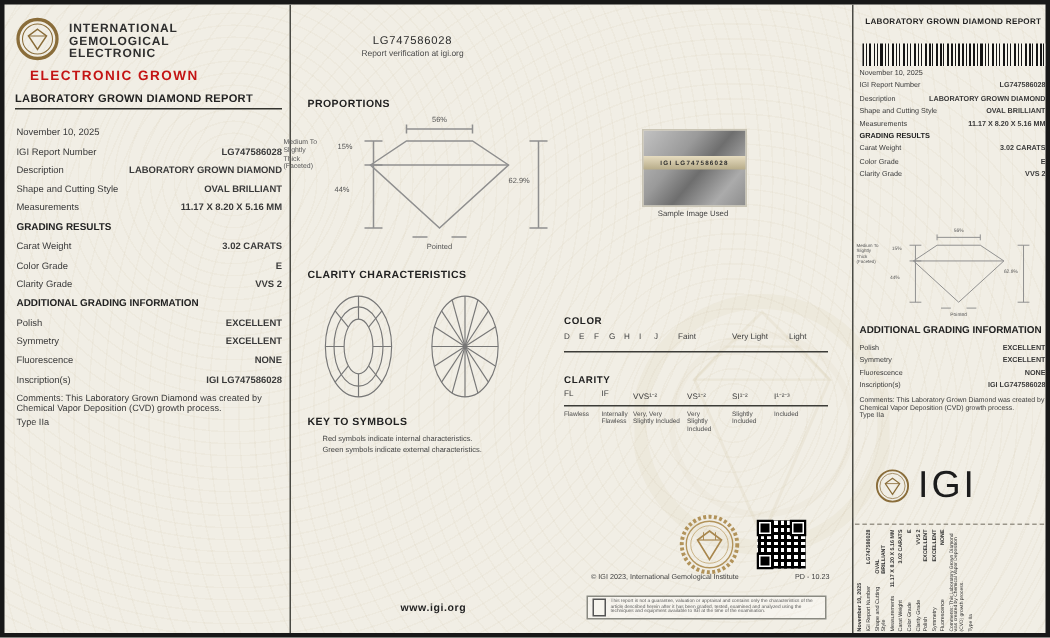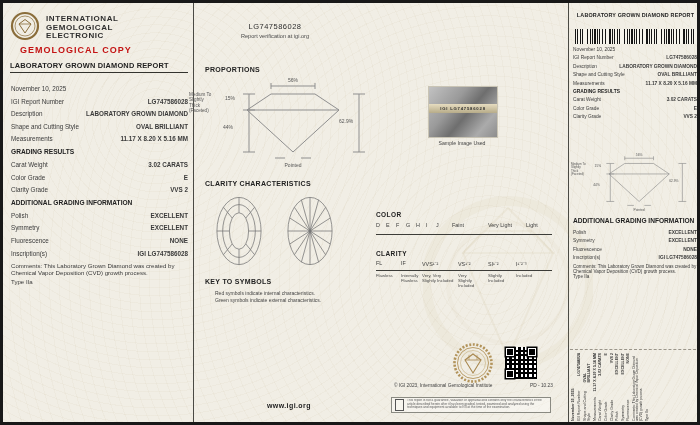--- a/index.html
+++ b/index.html
@@ -117,21 +117,21 @@
     <circle cx="15" cy="15" r="13" stroke="#8a6d3a" stroke-width="2.2" fill="none"></circle>
     <circle cx="15" cy="15" r="10" stroke="#8a6d3a" stroke-width="0.7" fill="none"></circle>
     <polygon points="15,8.5 21,13 15,22 9,13" stroke="#8a6d3a" stroke-width="1" fill="none"></polygon>
     <line x1="9" y1="13" x2="21" y2="13" stroke="#8a6d3a" stroke-width="0.8"></line>
   </svg>
   <div class="a org">
     <div>INTERNATIONAL</div>
     <div>GEMOLOGICAL</div>
     <div>ELECTRONIC</div>
   </div>
-  <div class="a ecopy" style="color:#c41414">GEMOLOGICAL COPY</div>
+  <div class="a ecopy" style="color:#c41414">ELECTRONIC GROWN</div>
   <div class="a lrt">LABORATORY GROWN DIAMOND REPORT</div>
   <div class="a titlerule"></div>
 
   <div class="a lp">
     <div class="row">
       <span>November 10, 2025</span>
     </div>
     <div class="row">
       <span>IGI Report Number</span>
       <span class="v">LG747586028</span>
@@ -399,20 +399,29 @@
       <span class="v">NONE</span>
     </div>
     <div class="row">
       <span>Inscription(s)</span>
       <span class="v">IGI LG747586028</span>
     </div>
     <div class="rcmts">Comments: This Laboratory Grown Diamond was created by Chemical Vapor Deposition (CVD) growth process.</div>
     <div class="rcmts">Type IIa</div>
   </div>
 
+  <div class="a igirow">
+    <svg style="width:24px;height:24px" viewBox="0 0 30 30">
+      <circle cx="15" cy="15" r="13" stroke="#8a6d3a" stroke-width="1.6" fill="none"></circle>
+      <circle cx="15" cy="15" r="10.5" stroke="#8a6d3a" stroke-width="0.6" fill="none"></circle>
+      <polygon points="15,8.5 21,13 15,22 9,13" stroke="#8a6d3a" stroke-width="1" fill="none"></polygon>
+      <line x1="9" y1="13" x2="21" y2="13" stroke="#8a6d3a" stroke-width="0.7"></line>
+    </svg>
+    <span class="igitext">IGI</span>
+  </div>
 
   <div class="a perf"></div>
 
   <div class="a stub">
     <div class="stub-inner">
       <div class="stub-date">November 10, 2025</div>
       <div class="row">
           <span>IGI Report Number</span>
           <span class="v">LG747586028</span>
         </div>

